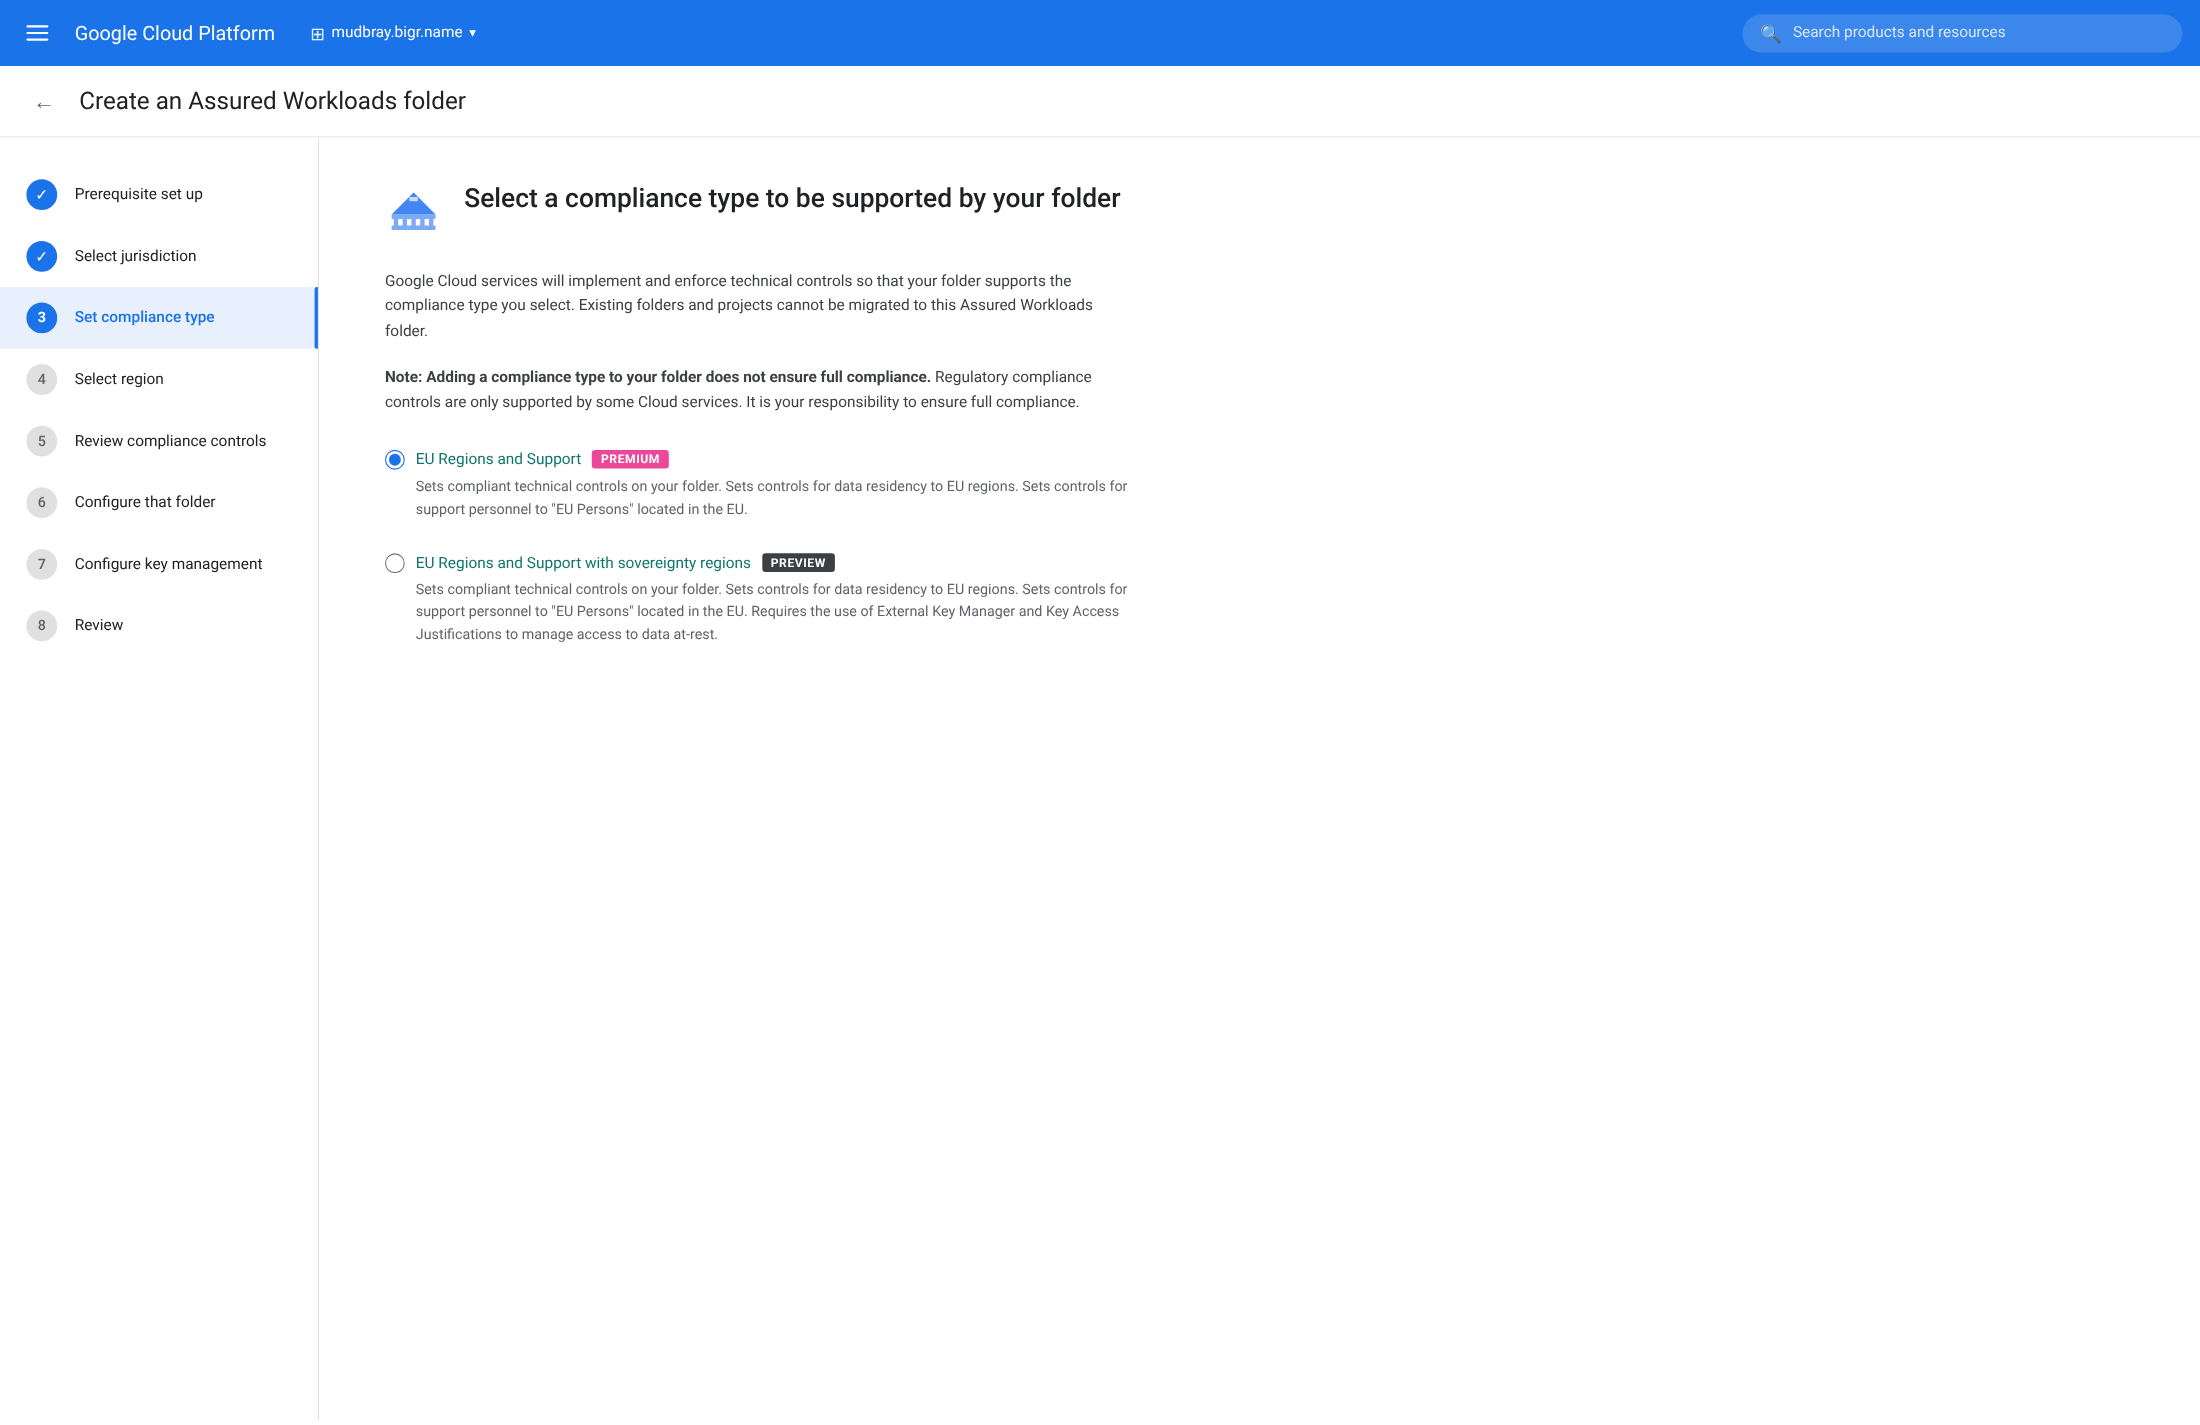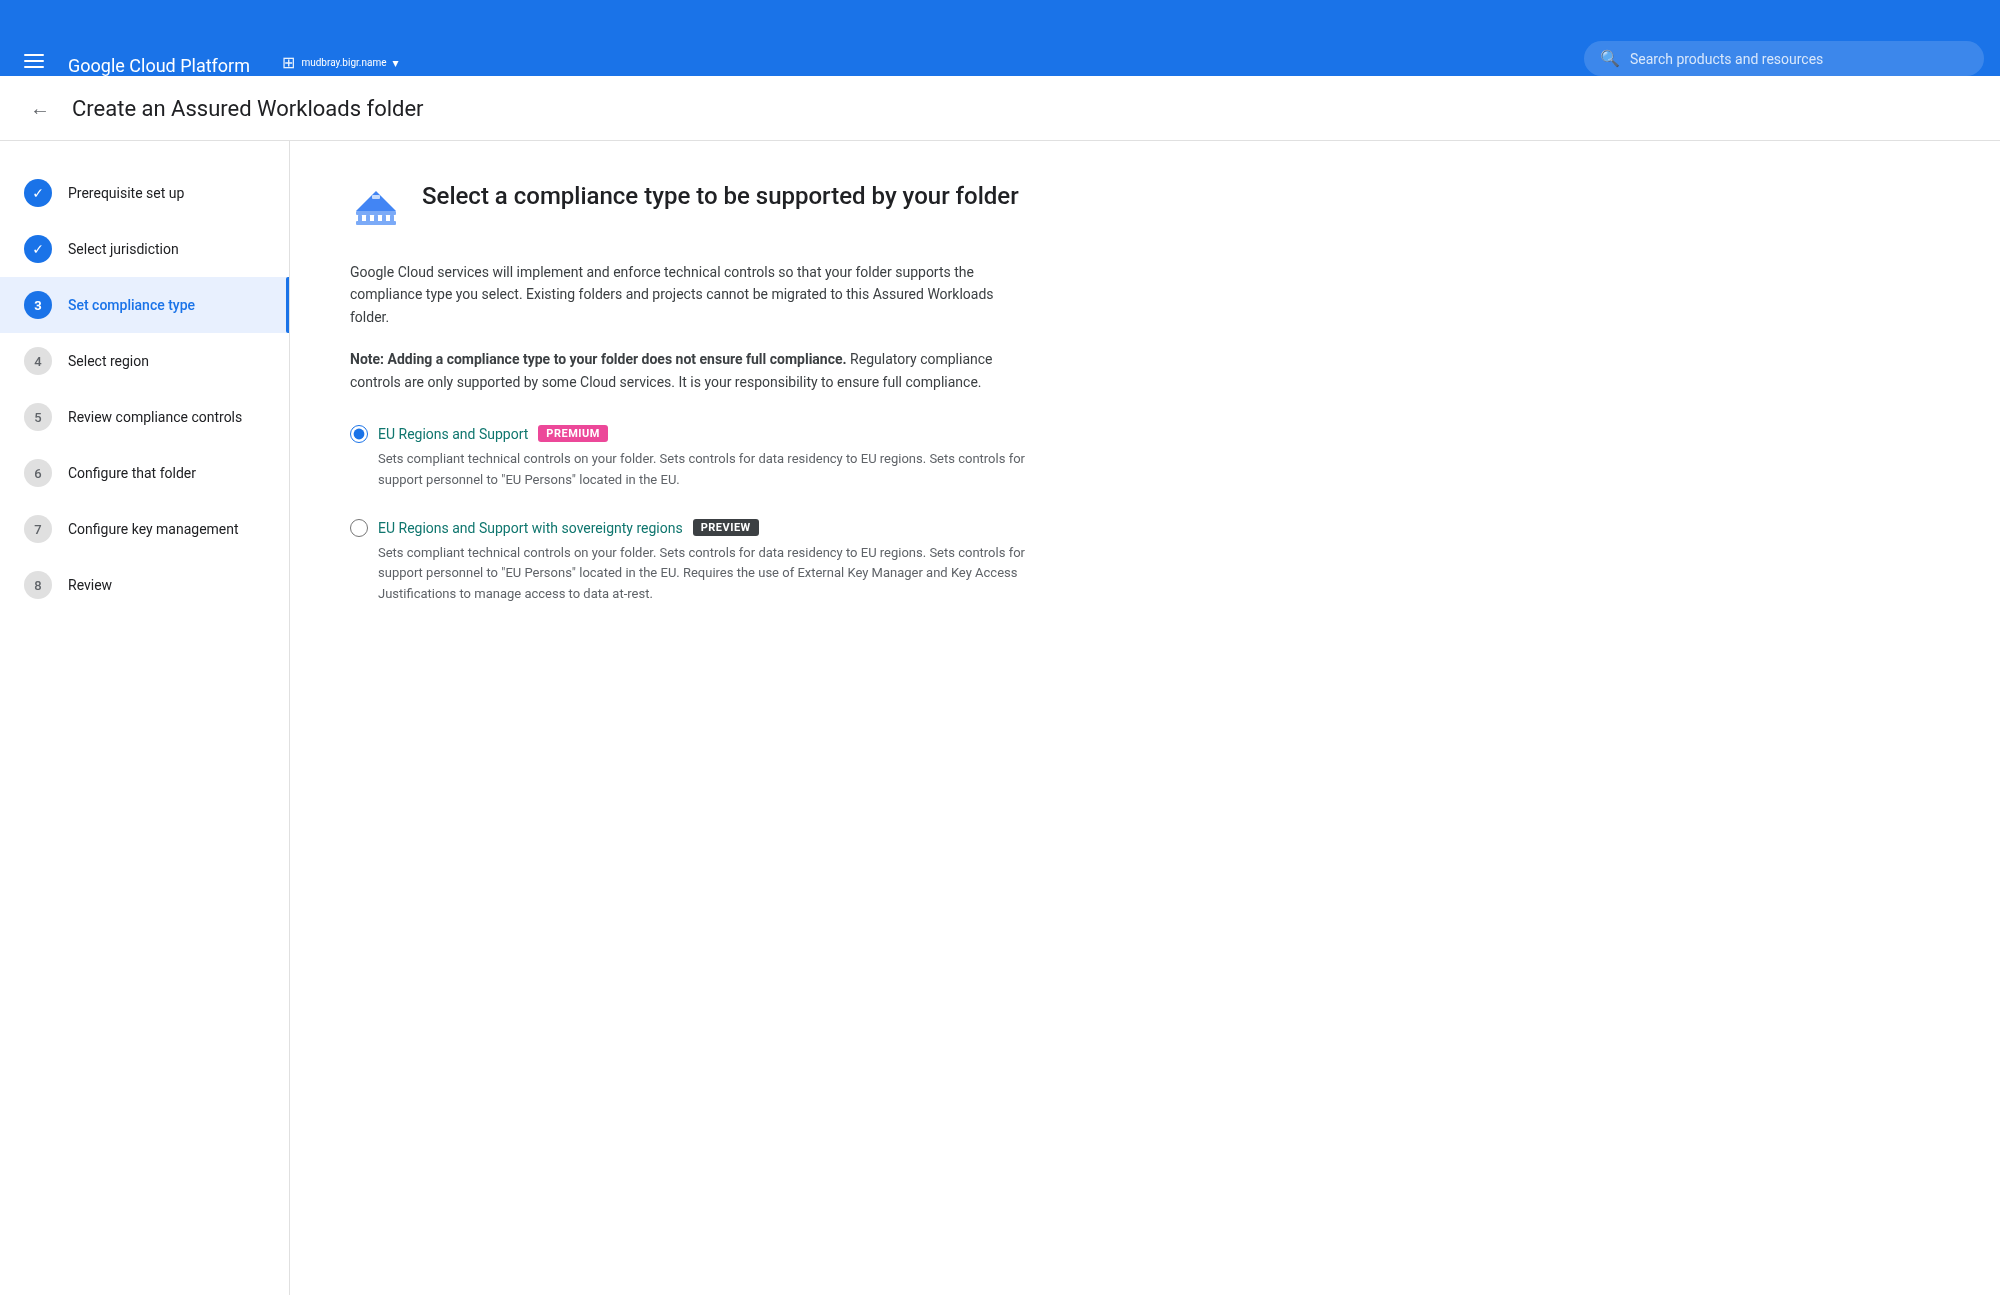--- a/index.html
+++ b/index.html
@@ -1,23 +1,23 @@
 <!DOCTYPE html>
 <html><head>
   <meta charset="utf-8">
   <style>
     * { box-sizing: border-box; margin: 0; padding: 0; }
     body { font-family: 'Roboto', Arial, sans-serif; font-size: 14px; color: #202124; background: #fff; }
 
     
     .top-nav {
       background: #1a73e8;
-      height: 76px;
-      display: flex;
-      align-items: flex-end;
+      height: 60px;
+      display: flex;
+      align-items: center;
       padding: 0 16px;
       gap: 16px;
     }
     .nav-hamburger {
       color: #fff;
       font-size: 20px;
       cursor: pointer;
       display: flex;
       flex-direction: column;
       gap: 4px;
@@ -44,21 +44,21 @@
       color: #fff;
       cursor: pointer;
       padding: 4px 8px;
       border-radius: 4px;
     }
     .nav-project-icon {
       font-size: 16px;
       opacity: 0.9;
     }
     .nav-project-name {
-      font-size: 10px;
+      font-size: 14px;
     }
     .nav-project-chevron {
       font-size: 12px;
     }
     .nav-search {
       margin-left: auto;
       display: flex;
       align-items: center;
       background: rgba(255,255,255,0.15);
       border-radius: 24px;

